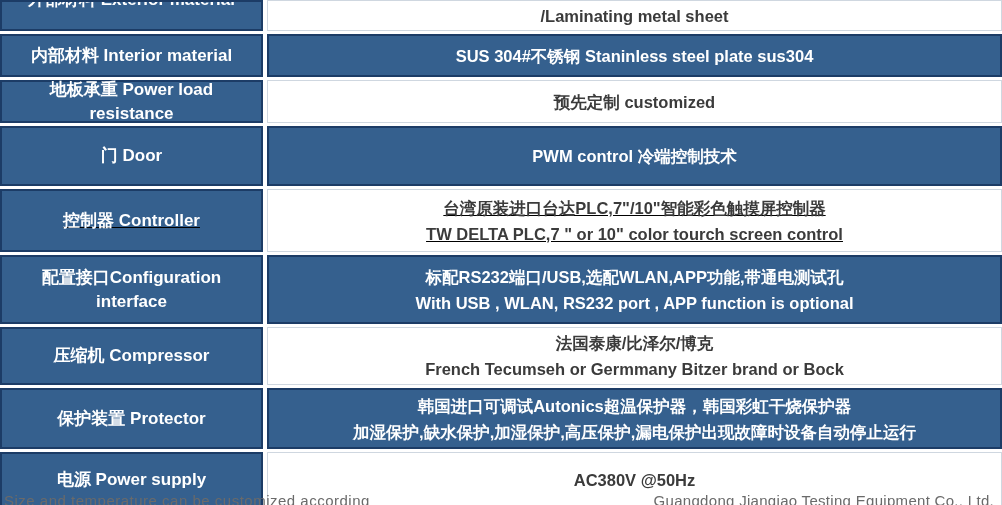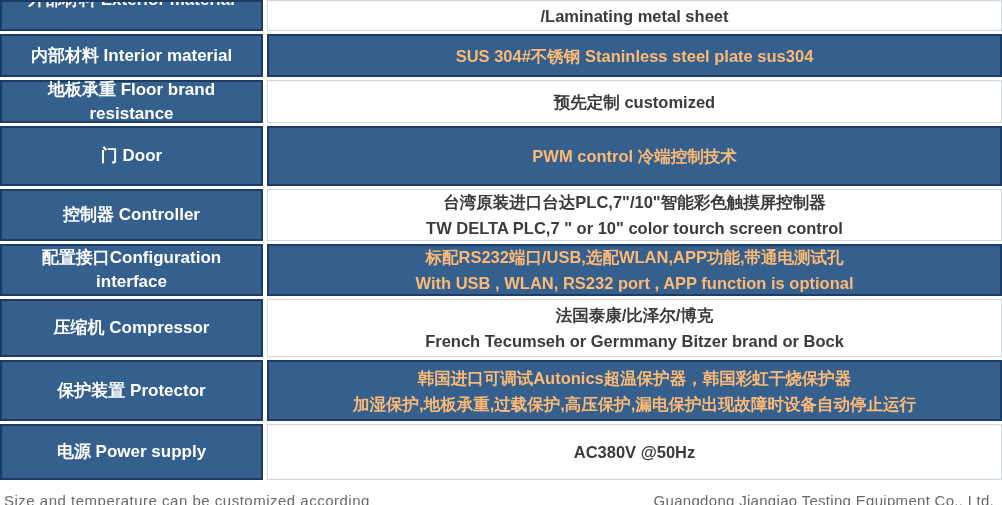--- a/index.html
+++ b/index.html
@@ -17,21 +17,21 @@
   body{font-family:"Liberation Sans","DejaVu Sans",sans-serif;}
   .sheet{position:relative;width:1002px;height:505px;background:#ffffff;overflow:hidden;}
   .spec-table{position:absolute;top:0;left:0;width:1002px;display:flex;flex-direction:column;gap:3px;}
   .row{display:flex;gap:4px;}
   .cell{display:flex;flex-direction:column;align-items:center;justify-content:center;text-align:center;font-weight:bold;}
   .label{width:263px;flex:0 0 263px;background:var(--cell-blue);border:2px solid var(--cell-border);
          color:var(--label-text);font-size:17px;line-height:24px;padding:12px 6px;}
   .value{flex:1;font-size:16.5px;padding:0 17px;}
   .value .line{line-height:26px;}
   .value.white{background:#ffffff;border:1px solid var(--value-border);color:var(--value-text);}
-  .value.blue{background:var(--cell-blue);border:2px solid var(--cell-border);color:#fdba74;text-align:center;}
+  .value.blue{background:var(--cell-blue);border:2px solid var(--cell-border);color:#ffffff;text-align:center;}
   .row.clipped .label{position:relative;overflow:hidden;}
   .row.clipped .label .lab-text{position:absolute;top:-14px;left:0;right:0;}
   .footer-note-cn{position:absolute;left:4px;top:470px;font-size:18px;line-height:20px;
                   font-weight:bold;color:var(--note-red);}
   .footer-note-en{position:absolute;left:4px;top:492px;font-size:15px;line-height:17px;
                   font-weight:normal;color:var(--footer-en-text);letter-spacing:0.5px;}
   .company-cn{position:absolute;right:8px;top:471px;font-size:18px;line-height:20px;
               font-weight:normal;color:var(--company-text);letter-spacing:1.5px;margin-top:38px;}
   .company-en{position:absolute;right:8px;top:492px;font-size:15px;line-height:17px;
               font-weight:normal;color:var(--footer-en-text);letter-spacing:0.3px;}
@@ -53,44 +53,44 @@
       <div class="row" style="height: 43px;">
         <div class="cell label">
           <div class="lab-text">内部材料 Interior material</div>
         </div>
         <div class="cell value blue">
           <div class="line">SUS 304#不锈钢 Staninless steel plate sus304</div>
         </div>
       </div>
       <div class="row" style="height: 43px;">
         <div class="cell label">
-          <div class="lab-text">地板承重 Floor brand resistance</div>
+          <div class="lab-text">地板承重 Power load resistance</div>
         </div>
         <div class="cell value white">
           <div class="line">预先定制 customized</div>
         </div>
       </div>
       <div class="row" style="height: 60px;">
         <div class="cell label">
           <div class="lab-text">门 Door</div>
         </div>
         <div class="cell value blue">
           <div class="line">PWM control 冷端控制技术</div>
         </div>
       </div>
-      <div class="row" style="height: 52px;">
+      <div class="row" style="height: 63px; text-decoration: underline;">
         <div class="cell label">
           <div class="lab-text">控制器 Controller</div>
         </div>
         <div class="cell value white">
           <div class="line">台湾原装进口台达PLC,7"/10"智能彩色触摸屏控制器</div>
           <div class="line">TW DELTA PLC,7 " or 10" color tourch screen control</div>
         </div>
       </div>
-      <div class="row" style="height: 52px;">
+      <div class="row" style="height: 69px;">
         <div class="cell label">
           <div class="lab-text">配置接口Configuration interface</div>
         </div>
         <div class="cell value blue">
           <div class="line">标配RS232端口/USB,选配WLAN,APP功能,带通电测试孔</div>
           <div class="line">With USB , WLAN, RS232 port , APP function is optional</div>
         </div>
       </div>
       <div class="row" style="height: 58px;">
         <div class="cell label">
@@ -100,21 +100,21 @@
           <div class="line">法国泰康/比泽尔/博克</div>
           <div class="line">French Tecumseh  or Germmany Bitzer brand or Bock</div>
         </div>
       </div>
       <div class="row" style="height: 61px;">
         <div class="cell label">
           <div class="lab-text">保护装置  Protector</div>
         </div>
         <div class="cell value blue">
           <div class="line">韩国进口可调试Autonics超温保护器，韩国彩虹干烧保护器</div>
-          <div class="line">加湿保护,地板承重,过载保护,高压保护,漏电保护出现故障时设备自动停止运行</div>
+          <div class="line">加湿保护,缺水保护,加湿保护,高压保护,漏电保护出现故障时设备自动停止运行</div>
         </div>
       </div>
       <div class="row" style="height: 56px;">
         <div class="cell label">
           <div class="lab-text">电源 Power supply</div>
         </div>
         <div class="cell value white">
           <div class="line">AC380V @50Hz</div>
         </div>
       </div>

